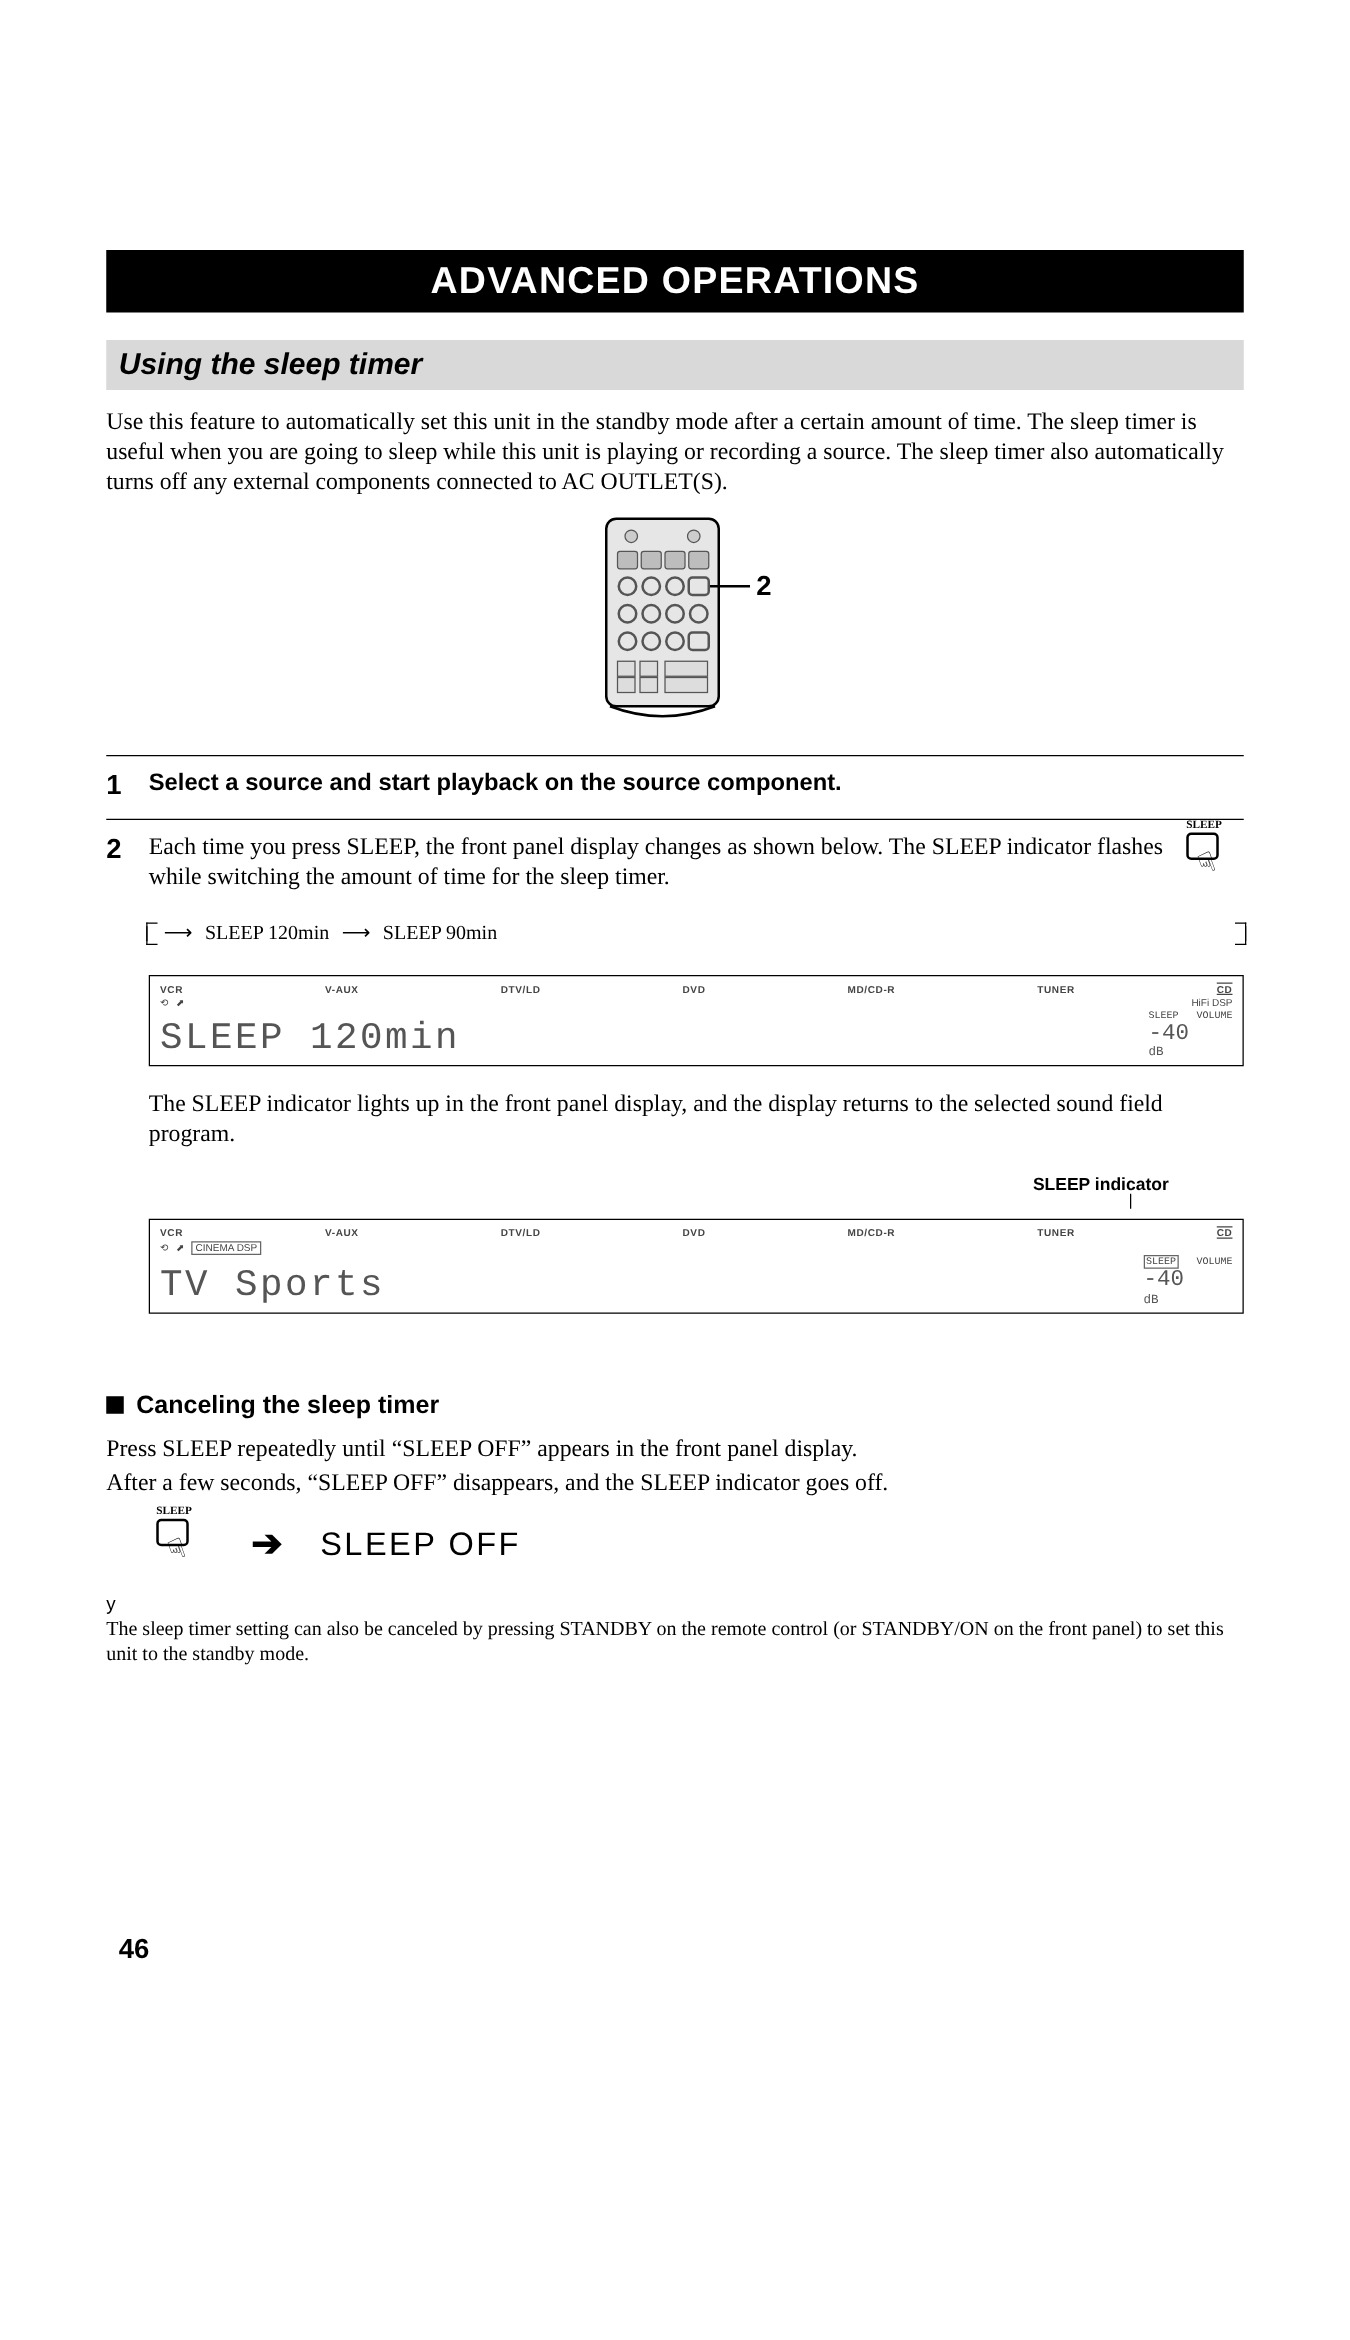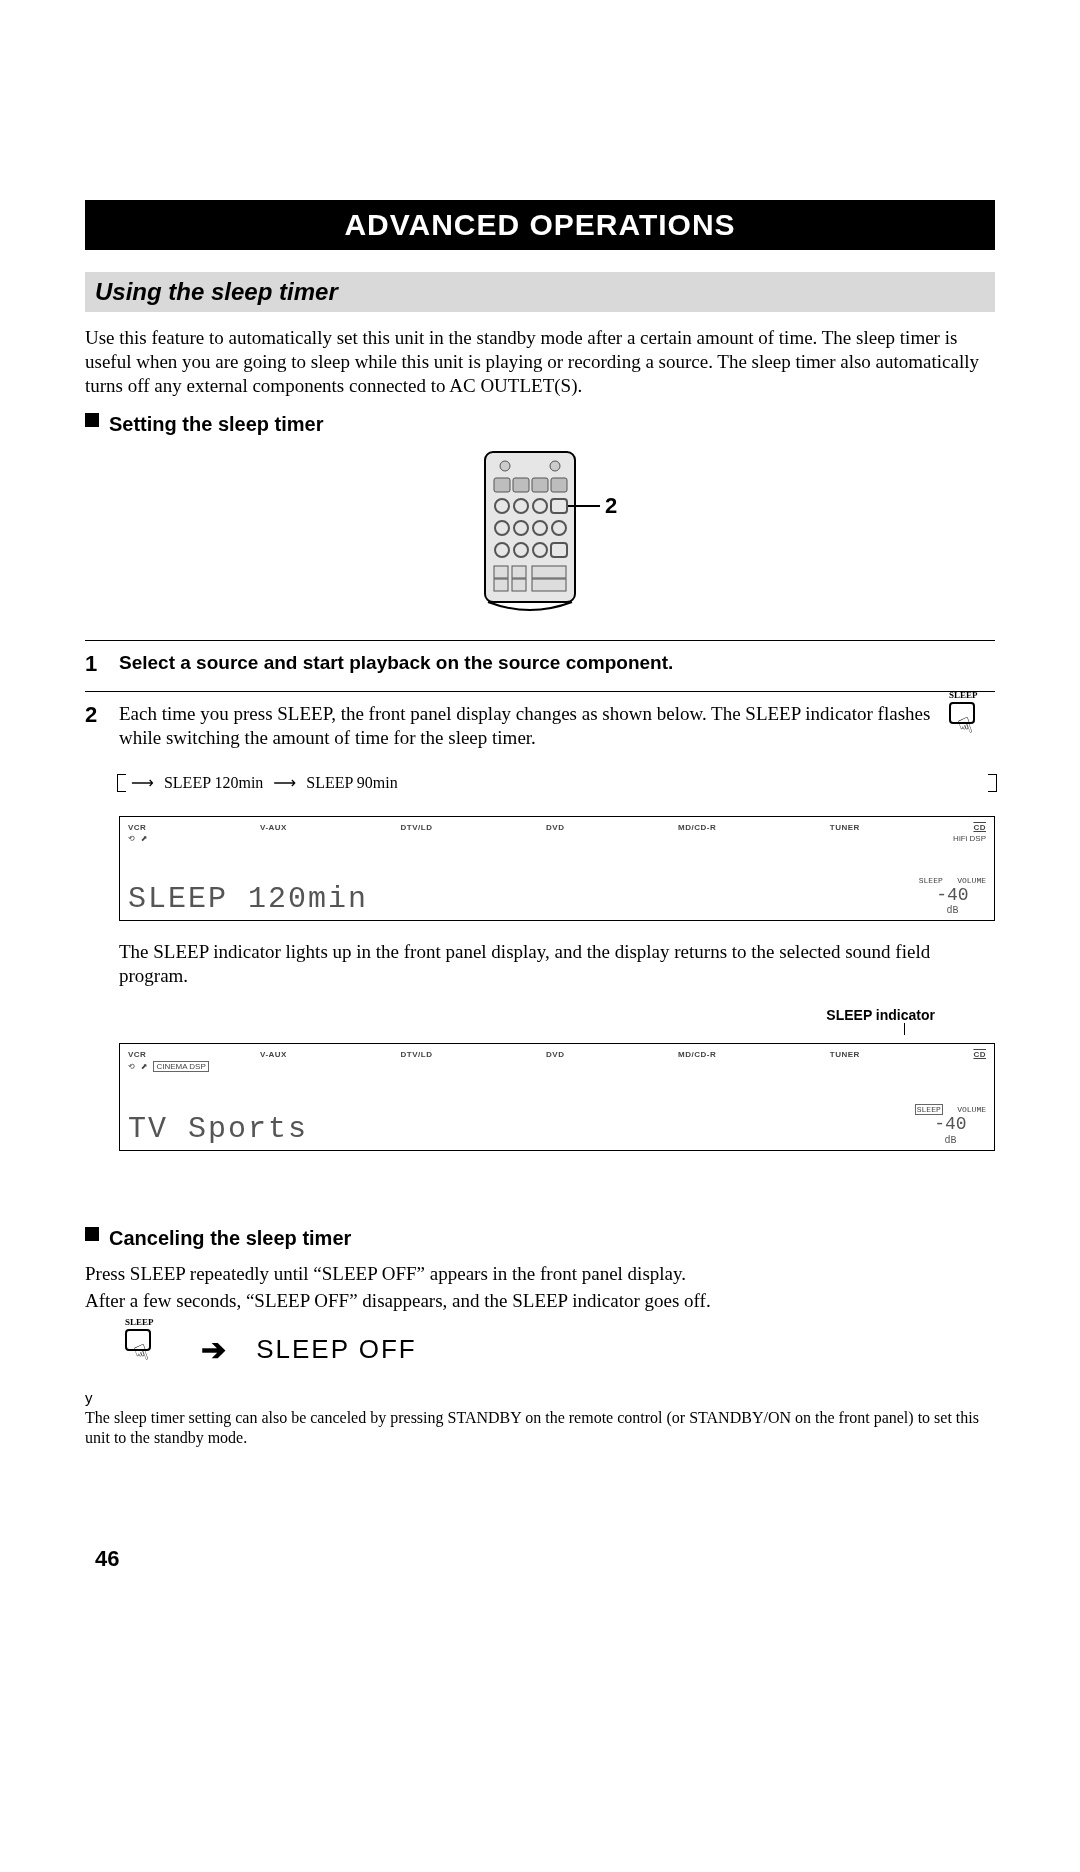--- a/index.html
+++ b/index.html
@@ -46,22 +46,23 @@
   }
   p.body {
     font-size: 19px;
     line-height: 1.25;
     margin: 0 0 14px 0;
   }
   .sub-head {
     font-family: Arial, Helvetica, sans-serif;
     font-weight: bold;
     font-size: 20px;
-    margin: 16px 0 12px 0;
-    display: flex;
+    margin: 2px 0 12px 0;
+    display: flex;
+    align-items: center;
     gap: 10px;
   }
   .blk {
     display: inline-block;
     width: 14px;
     height: 14px;
     background: #000;
   }
   .remote-wrap {
     text-align: center;
@@ -124,23 +125,22 @@
     font-family: "Courier New", monospace;
     font-size: 30px;
     letter-spacing: 2px;
     color: #555;
     flex: 1;
   }
   .dp-right {
     font-family: "Courier New", monospace;
     color: #555;
     font-size: 18px;
-    text-align: center;
+    text-align: left;
     line-height: 1.1;
-    margin-top: 32px;
   }
   .dp-sleep-tiny {
     font-size: 8px;
     color: #444;
   }
   .sleep-ind-label {
     font-family: Arial, Helvetica, sans-serif;
     font-weight: bold;
     font-size: 14px;
     text-align: right;
@@ -262,24 +262,20 @@
   <div class="banner">ADVANCED OPERATIONS</div>
 
   <div class="cols">
 
     <div class="col">
 
       <div class="section-title">Using the sleep timer</div>
 
       <p class="body">Use this feature to automatically set this unit in the standby mode after a certain amount of time. The sleep timer is useful when you are going to sleep while this unit is playing or recording a source. The sleep timer also automatically turns off any external components connected to AC OUTLET(S).</p>
 
-      <div class="sub-head">
-        <span class="blk"></span>
-        <span>Setting the sleep timer</span>
-      </div>
 
       <div class="remote-wrap">
         <svg width="180" height="170" viewBox="0 0 180 170">
           <rect x="35" y="4" width="90" height="150" rx="8" fill="#e6e6e6" stroke="#000" stroke-width="2"></rect>
           <circle cx="55" cy="18" r="5" fill="#ccc" stroke="#555"></circle>
           <circle cx="105" cy="18" r="5" fill="#ccc" stroke="#555"></circle>
           <g fill="#bdbdbd" stroke="#555">
             <rect x="44" y="30" width="16" height="14" rx="2"></rect>
             <rect x="63" y="30" width="16" height="14" rx="2"></rect>
             <rect x="82" y="30" width="16" height="14" rx="2"></rect>

